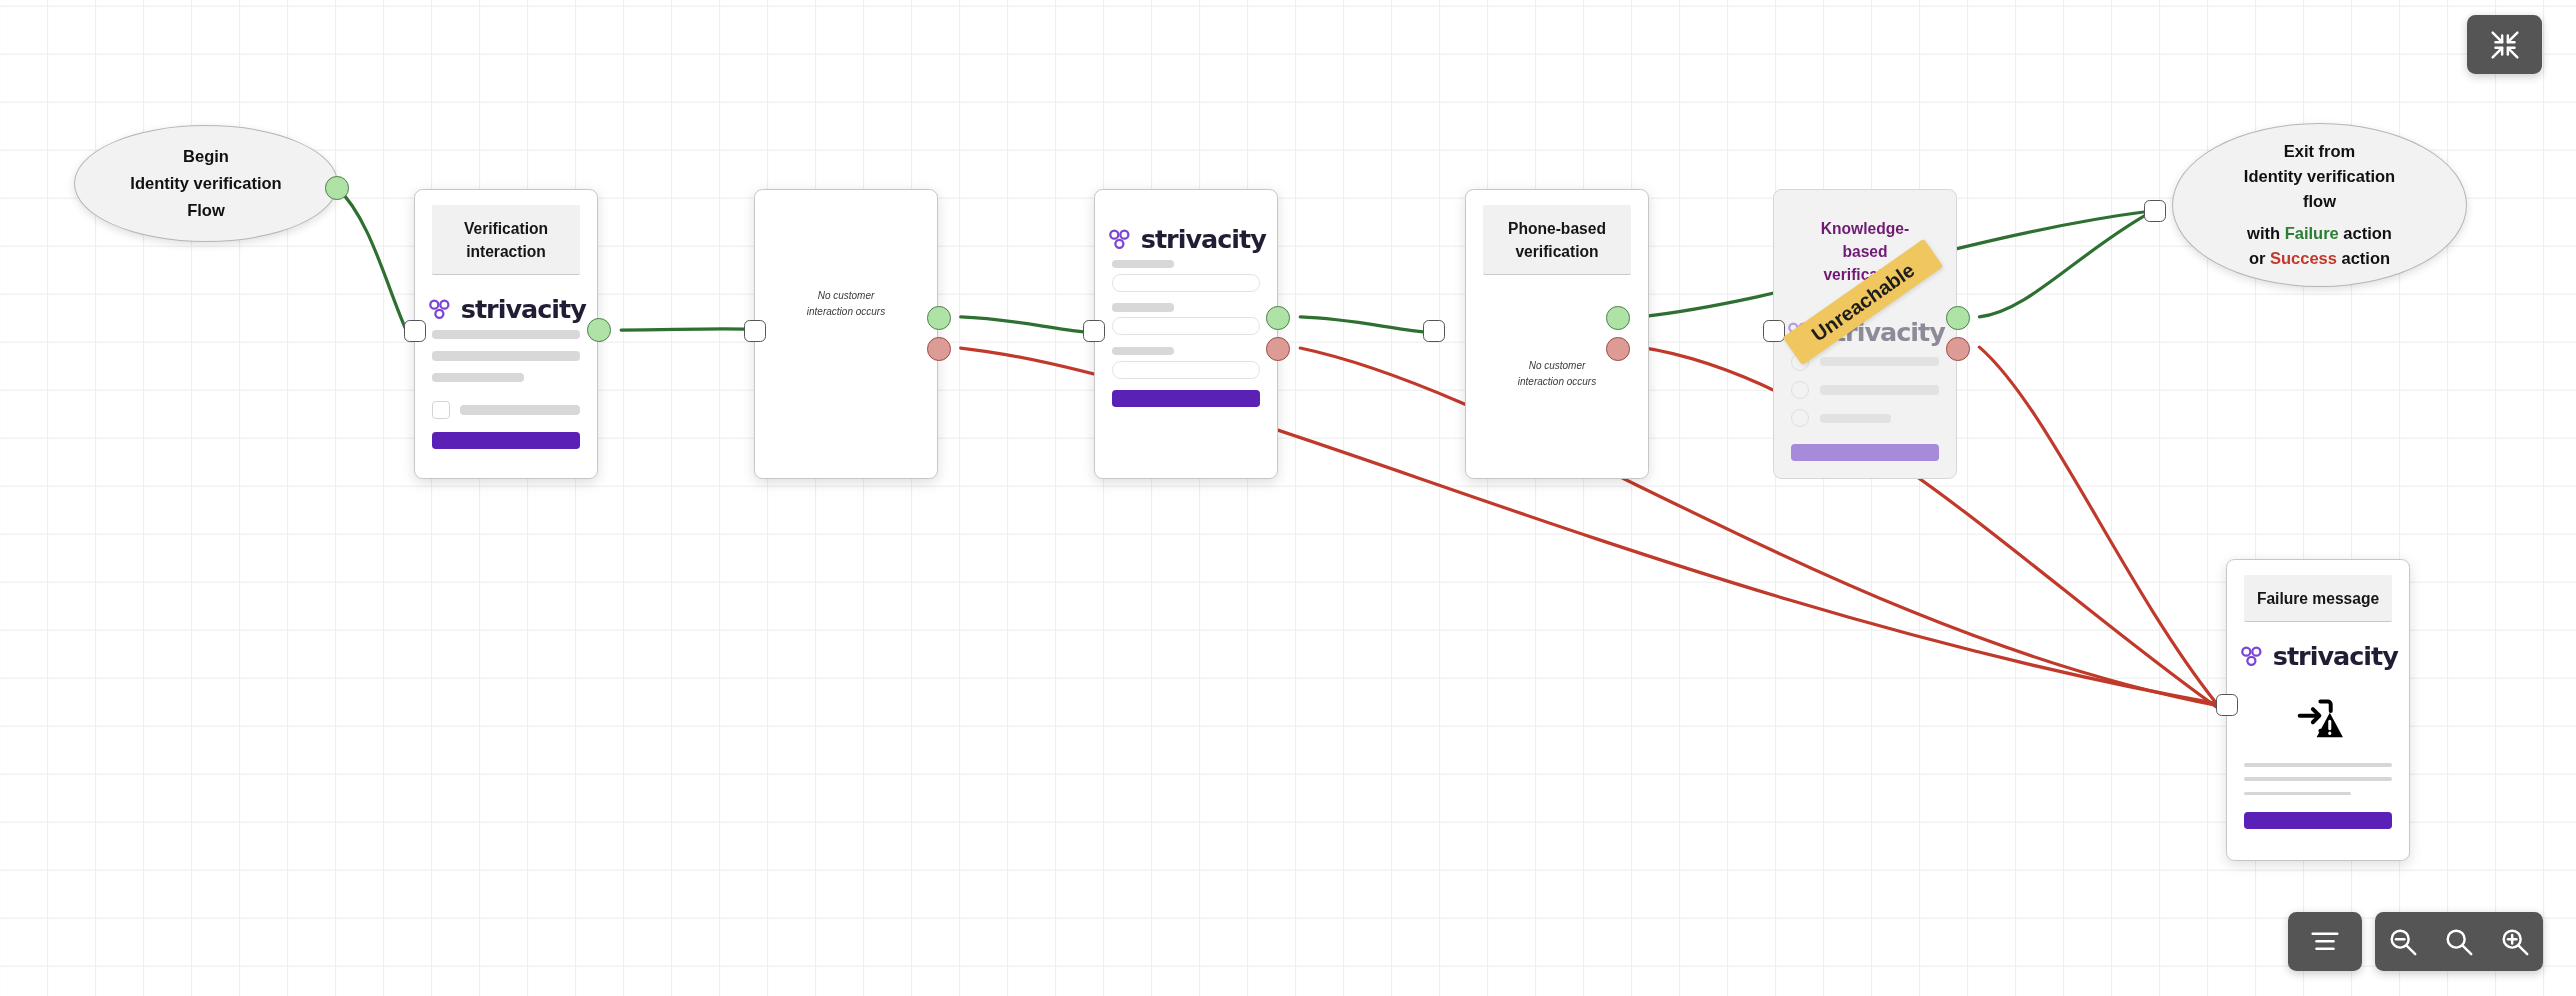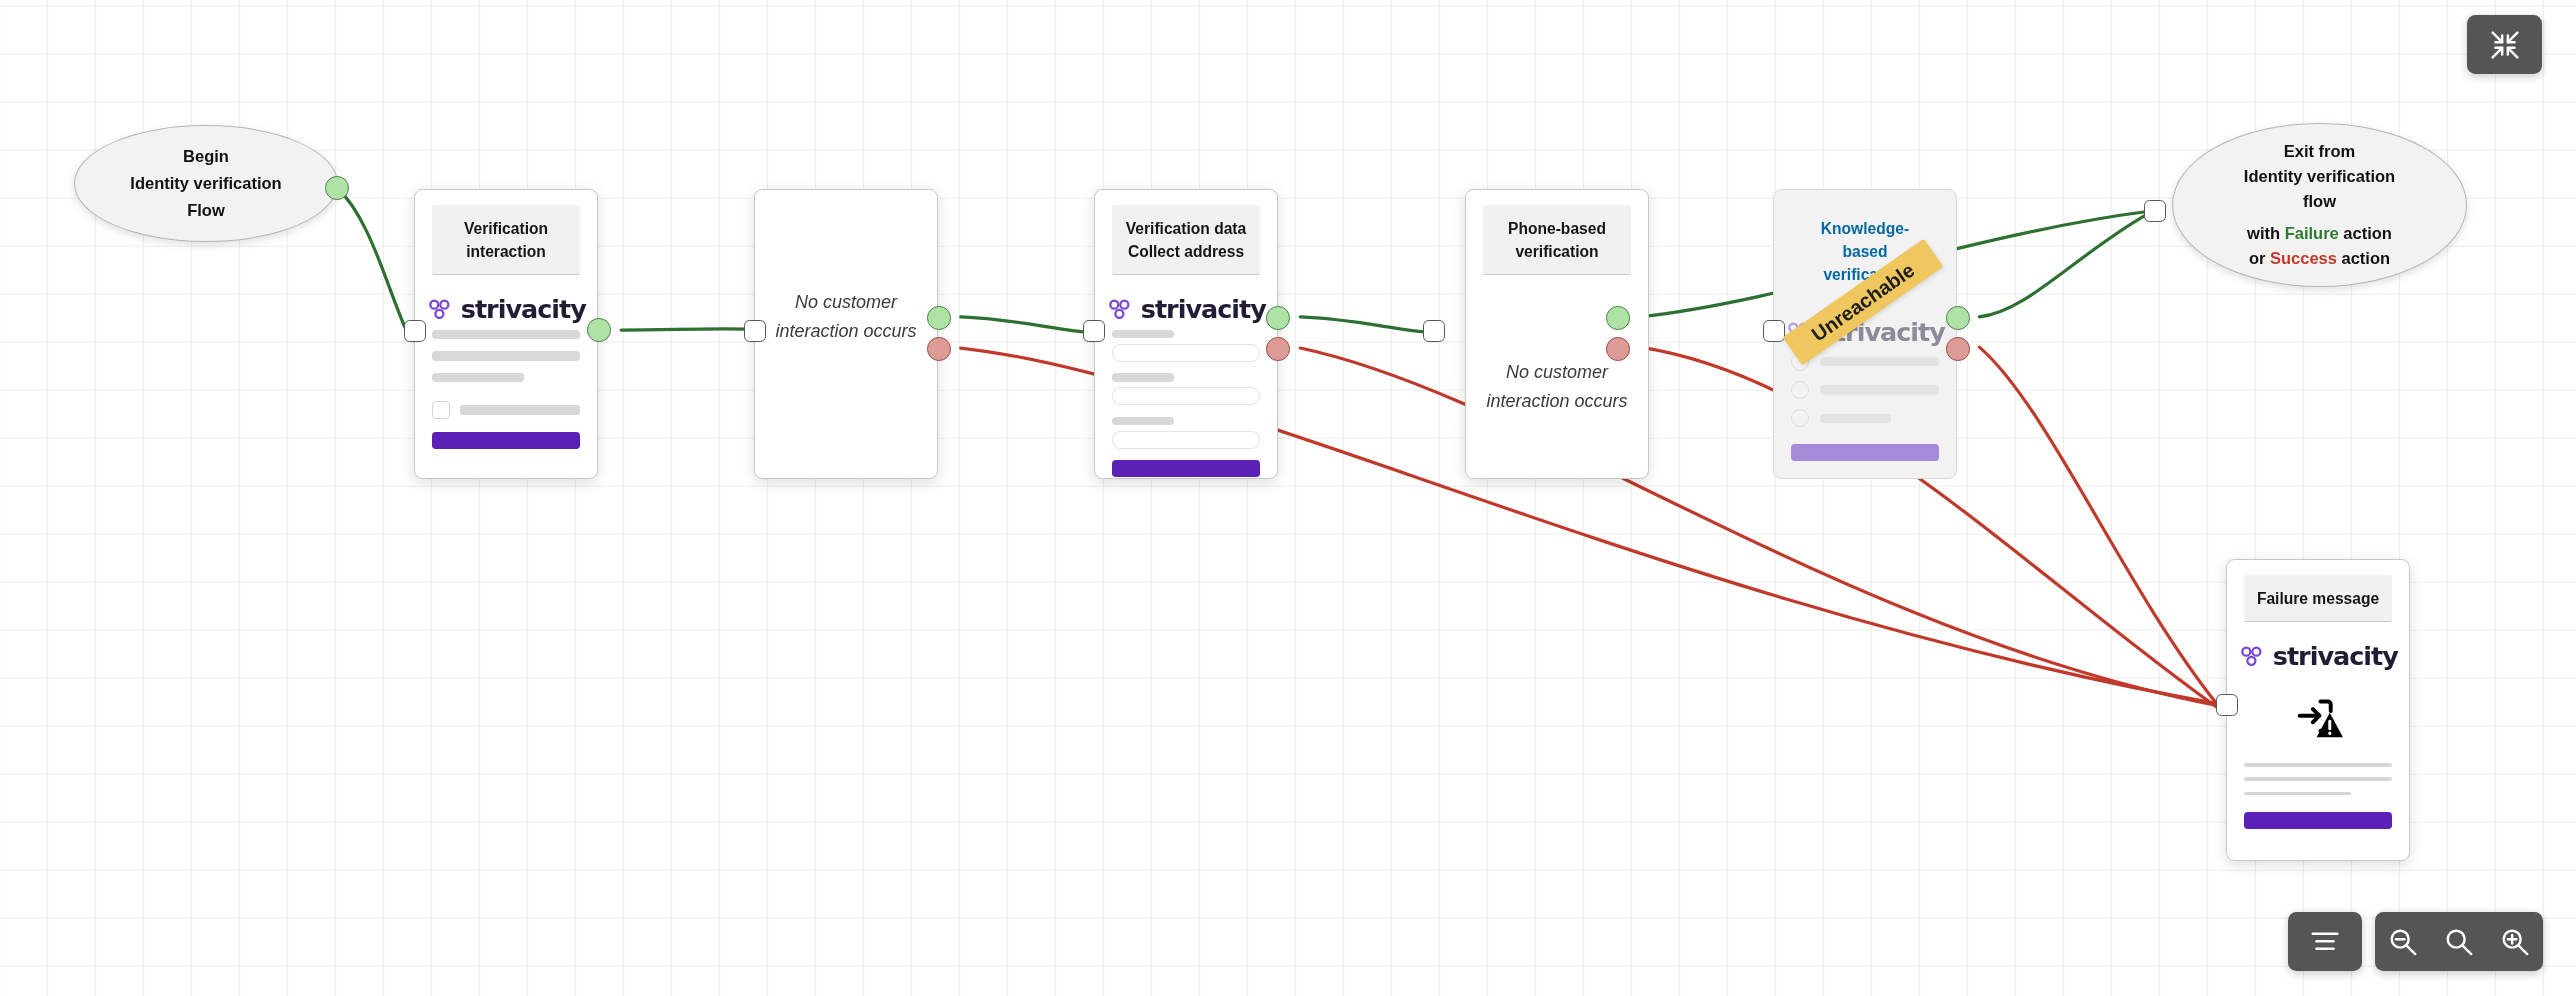--- a/index.html
+++ b/index.html
@@ -68,21 +68,21 @@
   .brand{
     display:flex;align-items:center;justify-content:center;gap:6.6px;
     margin-top:19px;margin-bottom:5.7px;
   }
   .brand-text{
     font-size:25.5px;font-weight:bold;letter-spacing:-1px;
     color:#221c35;font-family:"DejaVu Sans",sans-serif;
   }
   .brand-mark{width:28px;height:28px;flex:0 0 28px;}
   .noint{
-    text-align:center;font-style:italic;font-size:18px;color:#3a3a3a;
+    text-align:center;font-style:italic;font-size:10px;color:#3a3a3a;
     line-height:1.6;margin-top:83px;
   }
   .bar{background:#d8d8d8;border-radius:3.8px;height:9.4px;margin:0 0 12.3px 0;}
   .bar.short{width:62%;}
   .bar.tiny{width:42%;height:8.5px;margin-bottom:5.7px;}
   .field{
     border:1.4px solid #e2e2e2;border-radius:8.5px;height:16px;margin-bottom:11.3px;background:#fff;
   }
   .chk{
     display:flex;align-items:center;gap:10.4px;margin-top:19px;margin-bottom:13.2px;
@@ -100,21 +100,21 @@
   
   .c1{left:414px;top:189px;width:184px;height:290px;}
   .c2{left:754px;top:189px;width:184px;height:290px;}
   .c3{left:1094px;top:189px;width:184px;height:290px;}
   .c4{left:1433px;top:189px;width:184px;height:290px;margin-left:32px;}
   .c5{left:1773px;top:189px;width:184px;height:290px;}
   .c6{left:2226px;top:559px;width:184px;height:302px;}
 
   
   .card.disabled{background:#f2f2f2;border-color:#d6d6d6;box-shadow:none;}
-  .card.disabled .card-title{background:transparent;border-bottom-color:transparent;color:#0369a1;}
+  .card.disabled .card-title{background:transparent;border-bottom-color:transparent;color:#701a75;}
   .card.disabled .brand-text{color:#8d8a99;}
   .card.disabled .cta{background:#a78bda;}
   .card.disabled .bar,.card.disabled .radio-bar{background:#e2e2e2;}
   .card.disabled .radio{border-color:#dedede;}
   .badge-unreachable{
     position:absolute;
     left:1777px;top:285px;
     width:172px;height:34px;
     background:#efc75e;
     border-radius:2.8px;
@@ -226,24 +226,20 @@
         <div>No customer</div>
         <div>interaction occurs</div>
       </div>
     </div>
   </div>
   <div class="port-in" style="left:744px;top:320px;"></div>
   <div class="port-out" style="left:927px;top:306px;"></div>
   <div class="port-out red" style="left:927px;top:337px;"></div>
 
   <div class="card c3">
-    <div class="card-title">
-      <div>Verification data</div>
-      <div>Collect address</div>
-    </div>
     <div class="card-body">
       <div class="brand">
         <svg class="brand-mark" viewBox="0 0 32 32">
           <g fill="none" stroke="#7b44d6" stroke-width="2.6">
             <circle cx="9.5" cy="11" r="4.6"></circle>
               <circle cx="21" cy="11" r="4.6"></circle>
               <circle cx="15.3" cy="21.5" r="4.6"></circle>
           </g>
         </svg>
         <span class="brand-text">strivacity</span>

